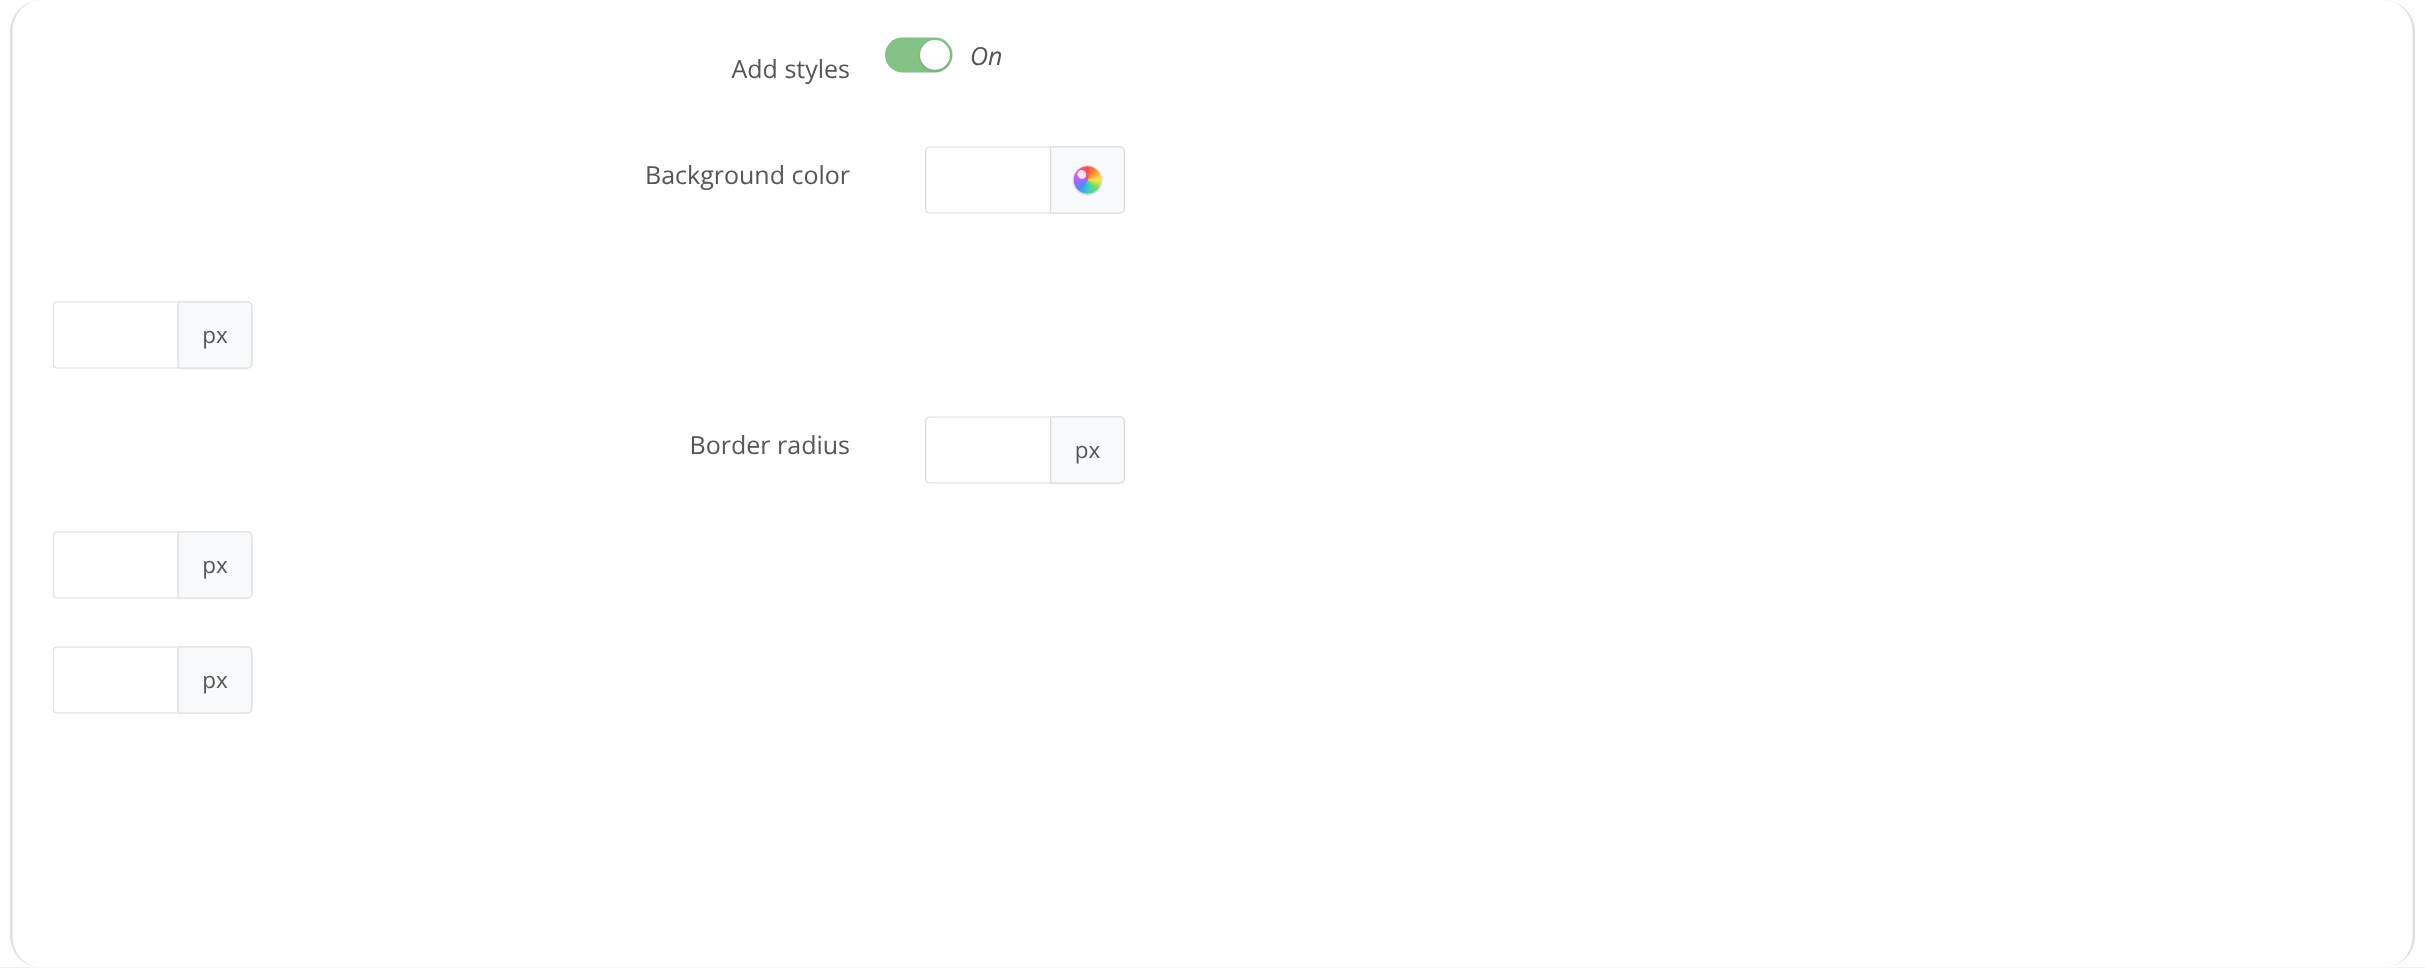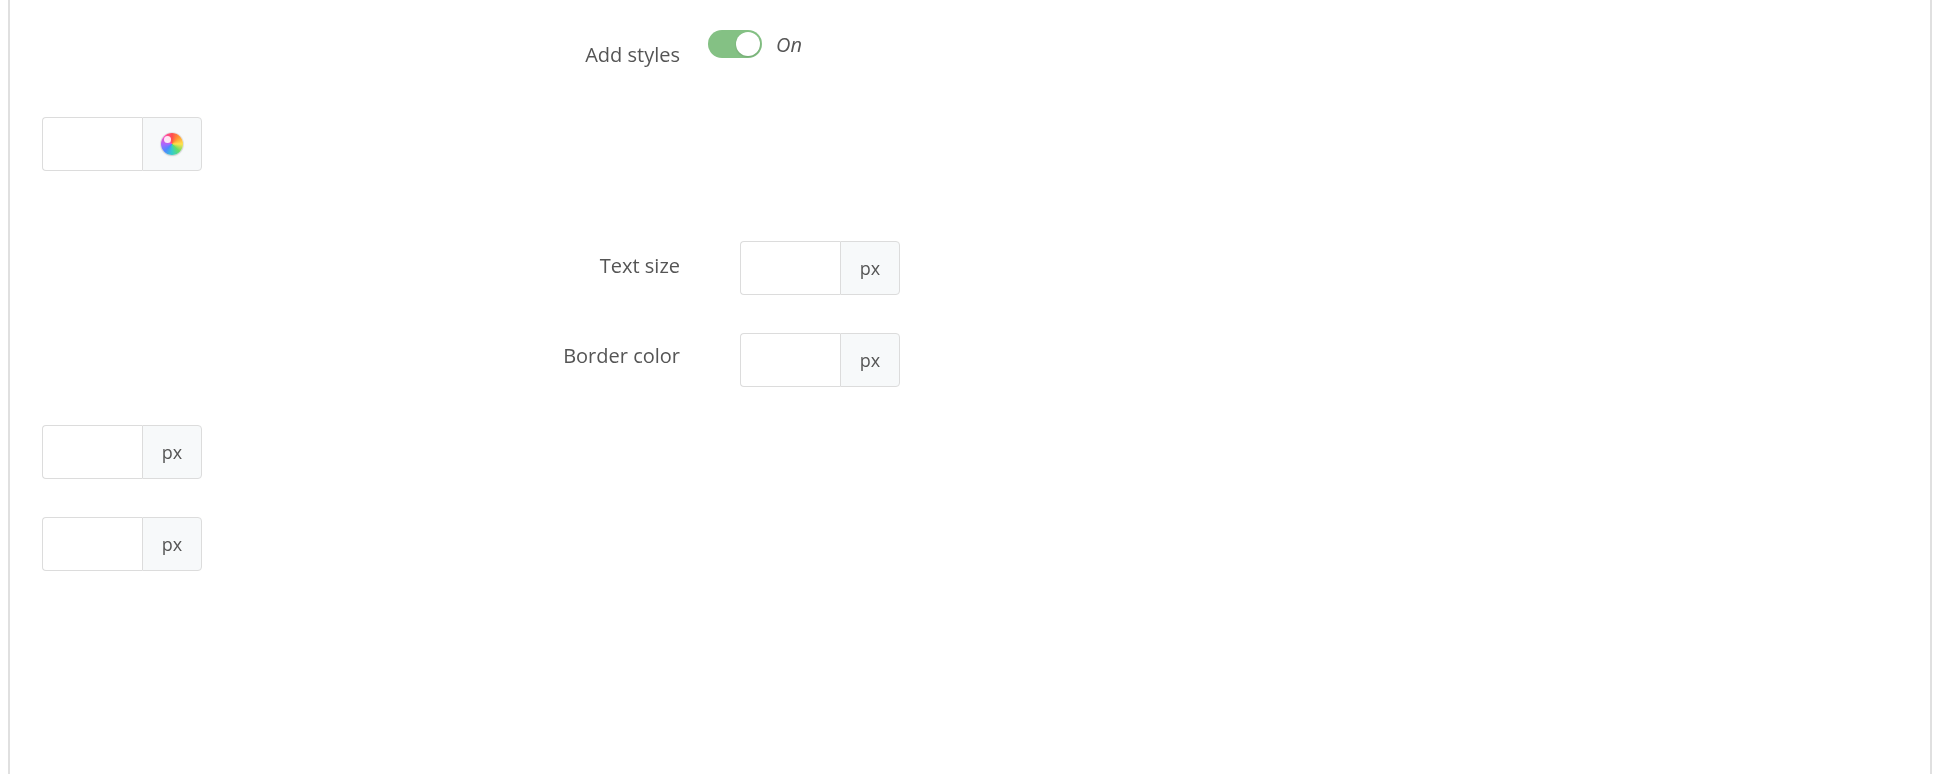--- a/index.html
+++ b/index.html
@@ -1,15 +1,15 @@
 <!DOCTYPE html>
 <html><head>
 <meta charset="utf-8">
 <style>
-  * { box-sizing: border-box; }
+  * { box-sizing: border-box; border-radius: 25px; }
   html, body {
     margin: 0;
     padding: 0;
     width: 1940px;
     height: 774px;
     background: #ffffff;
     font-family: "Segoe UI", "Open Sans", Arial, sans-serif;
     color: #444;
   }
   .outer {
@@ -144,42 +144,42 @@
     <div class="form-control-area">
       <div class="toggle">
         <div class="knob"></div>
       </div>
       <span class="toggle-text">On</span>
     </div>
   </div>
 
 
   <div class="form-row" style="margin-bottom:70px;">
+    <div class="form-label">Background color</div>
     <div class="form-control-area">
       <div class="input-group">
         <input type="text" value="" style="">
         <div class="input-addon clickable">
           <span class="color-wheel"></span>
         </div>
       </div>
     </div>
   </div>
 
   <div class="form-row tight">
-    <div class="form-label one-line">Text size</div>
     <div class="form-control-area">
       <div class="input-group">
         <input type="text" value="" style="">
         <div class="input-addon">px</div>
       </div>
     </div>
   </div>
 
   <div class="form-row tight">
-    <div class="form-label">Border color</div>
+    <div class="form-label">Border radius</div>
     <div class="form-control-area">
       <div class="input-group">
         <input type="text" value="" style="">
         <div class="input-addon">px</div>
       </div>
     </div>
   </div>
 
   <div class="form-row tight">
     <div class="form-control-area">

